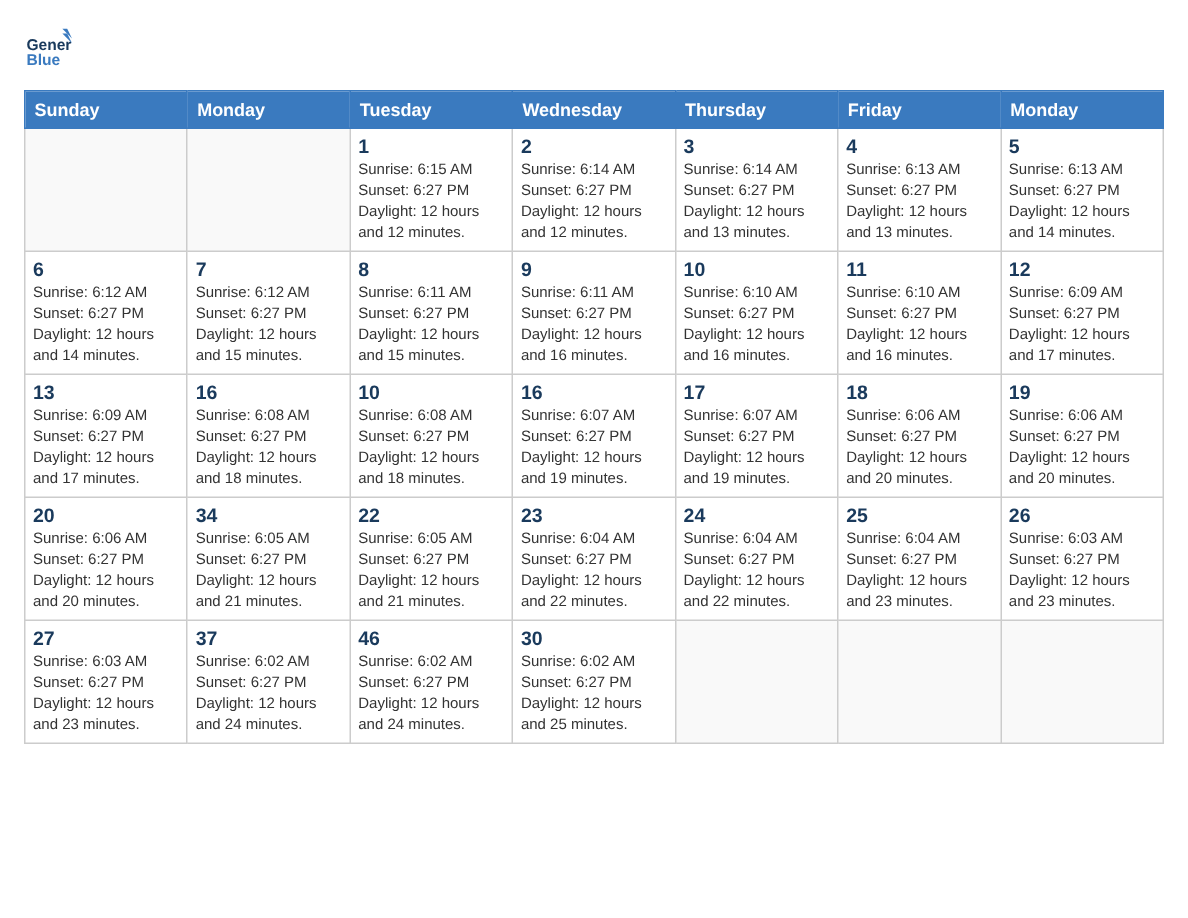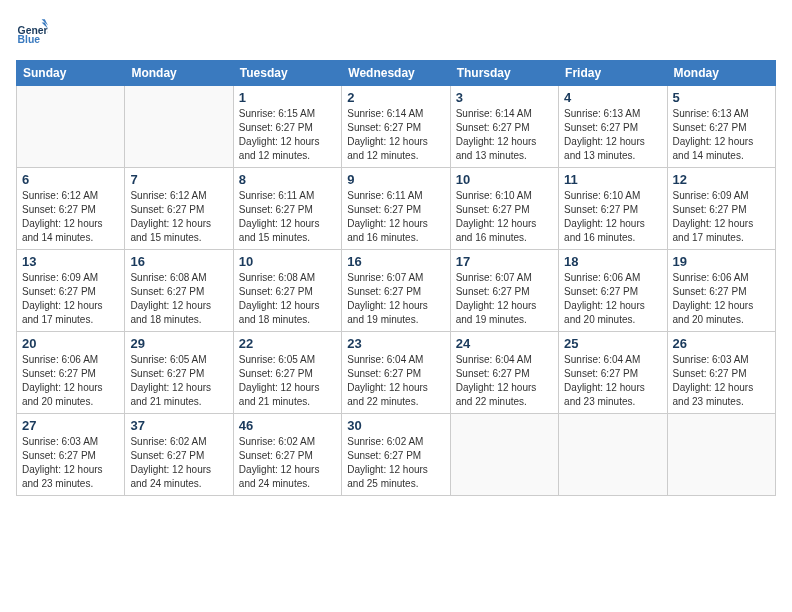--- a/index.html
+++ b/index.html
@@ -195,21 +195,21 @@
           <div class="day-num">19</div>
           <div class="day-info">Sunrise: 6:06 AM<br>Sunset: 6:27 PM<br>Daylight: 12 hours<br>and 20 minutes.</div>
         </td>
       </tr>
       <tr>
         <td>
           <div class="day-num">20</div>
           <div class="day-info">Sunrise: 6:06 AM<br>Sunset: 6:27 PM<br>Daylight: 12 hours<br>and 20 minutes.</div>
         </td>
         <td>
-          <div class="day-num">29</div>
+          <div class="day-num">34</div>
           <div class="day-info">Sunrise: 6:05 AM<br>Sunset: 6:27 PM<br>Daylight: 12 hours<br>and 21 minutes.</div>
         </td>
         <td>
           <div class="day-num">22</div>
           <div class="day-info">Sunrise: 6:05 AM<br>Sunset: 6:27 PM<br>Daylight: 12 hours<br>and 21 minutes.</div>
         </td>
         <td>
           <div class="day-num">23</div>
           <div class="day-info">Sunrise: 6:04 AM<br>Sunset: 6:27 PM<br>Daylight: 12 hours<br>and 22 minutes.</div>
         </td>

